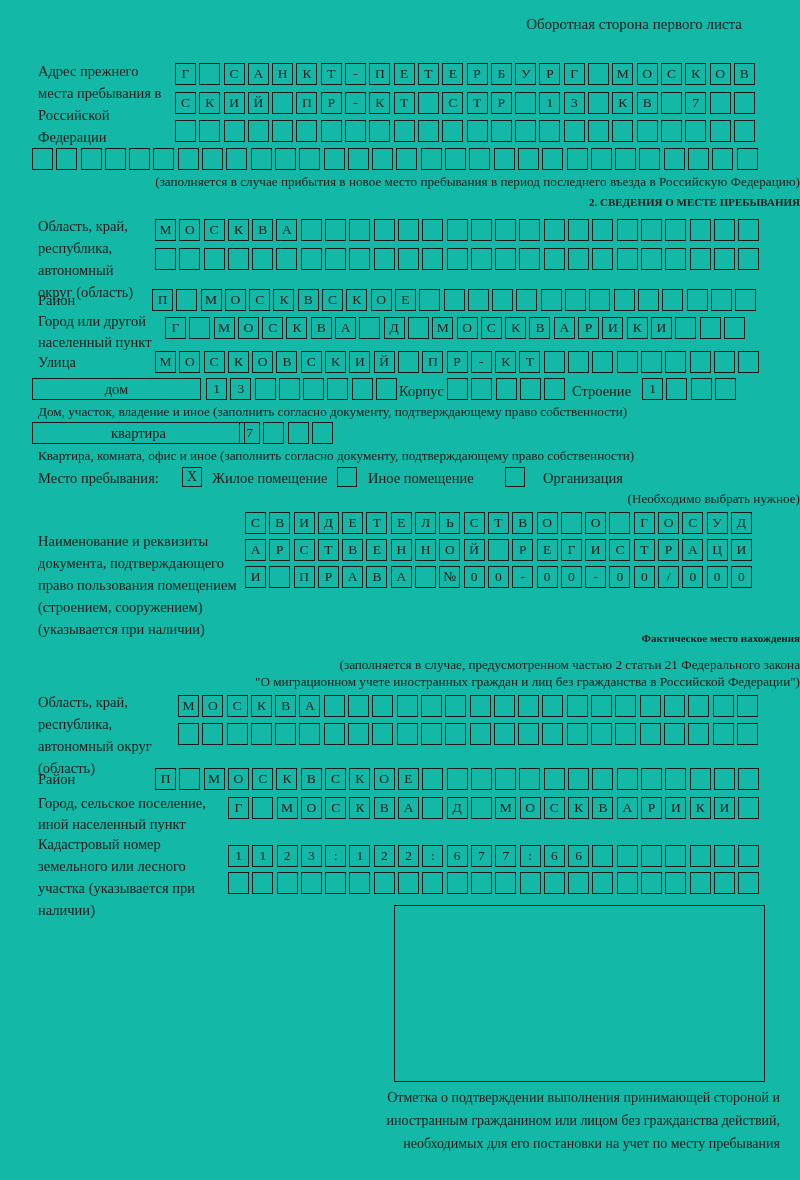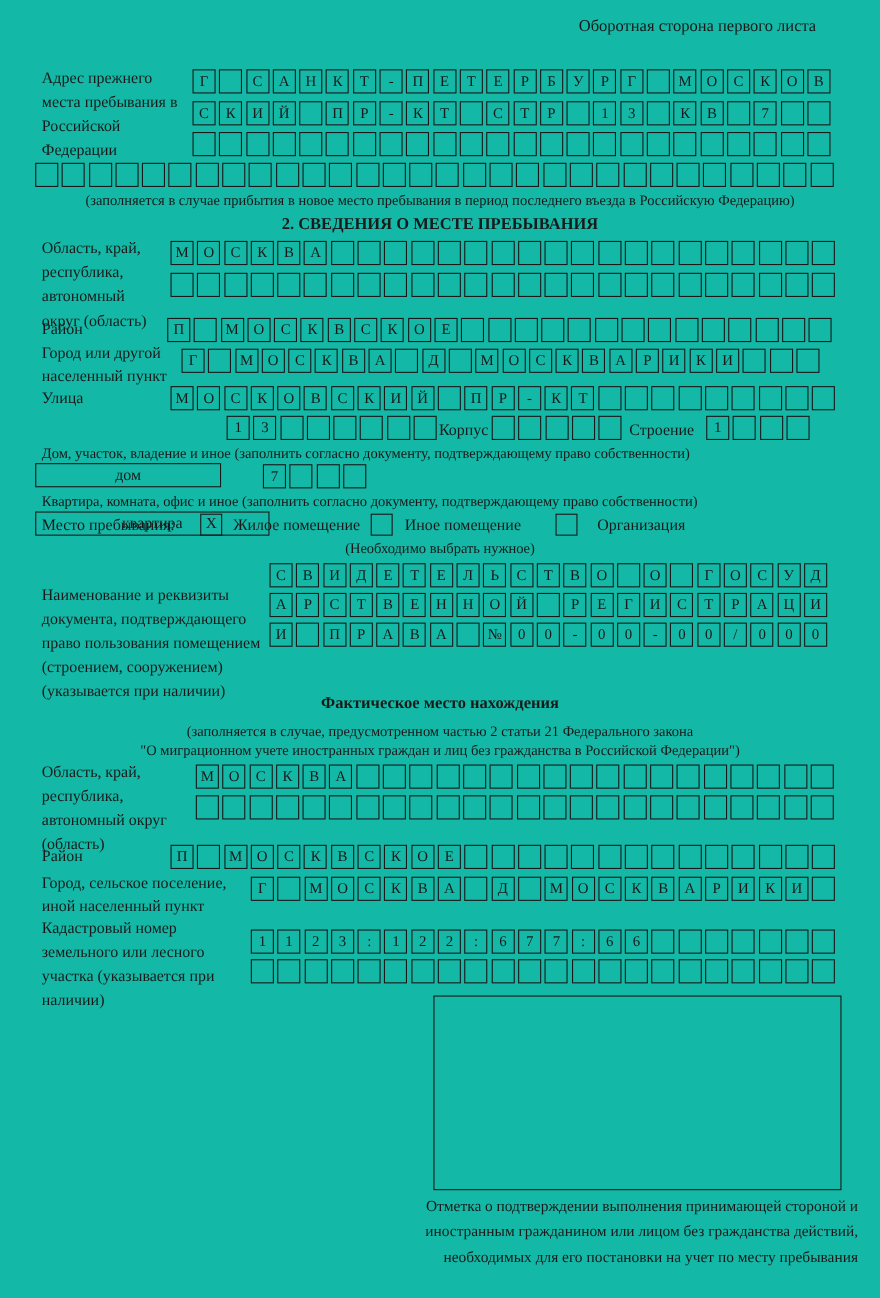--- a/index.html
+++ b/index.html
@@ -1,34 +1,33 @@
 <!DOCTYPE html>
 <html><head>
 <meta charset="utf-8">
 <style>
   html,body { margin:0; padding:0; background:#fff; }
   body { font-family: "Liberation Serif", "DejaVu Serif", serif; color:#1a1a1a; }
   .page { position:relative; width:800px; height:1180px; background:#14b8a6; overflow:hidden; }
   .abs { position:absolute; }
   .label { font-size:14.5px; line-height:22px; }
   .caption { font-size:13.2px; line-height:16px; }
-  .center { width:800px; left:0; text-align:center; }
-  .title { font-weight:bold; font-size:15px; }
+  .center { width:800px; left:0; text-align:right; }
+  .title { font-weight:bold; font-size:11px; }
   .cells { position:absolute; display:flex; }
   .cell {
     width:21px; height:22px; box-sizing:border-box;
     border:1.6px solid #1a1a1a; margin-right:3.3px;
     display:flex; align-items:center; justify-content:center;
     font-size:13.5px; line-height:1; flex:0 0 auto;
   }
   .wbox {
     position:absolute; height:22px; box-sizing:border-box;
     border:1.6px solid #1a1a1a; display:flex; align-items:center; justify-content:center;
     font-size:14.5px;
-    margin-top:43px;
   }
   .checkbox {
     position:absolute; width:20px; height:20px; box-sizing:border-box;
     border:1.6px solid #1a1a1a; display:flex; align-items:center; justify-content:center;
     font-size:14px;
   }
   .bigbox { position:absolute; border:1.6px solid #1a1a1a; box-sizing:border-box; }
   .note { font-size:14px; line-height:23px; text-align:right; }
 </style>
 </head>

